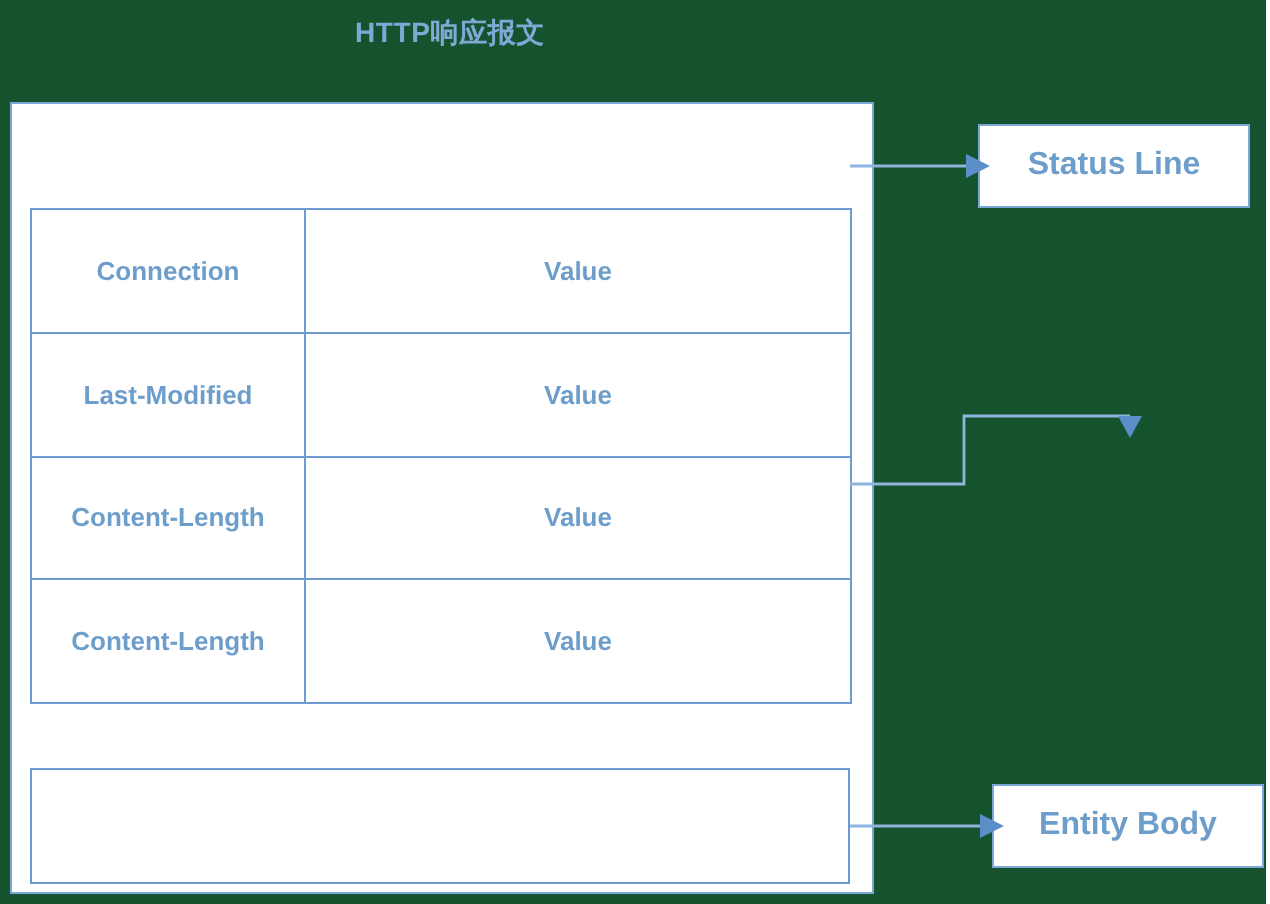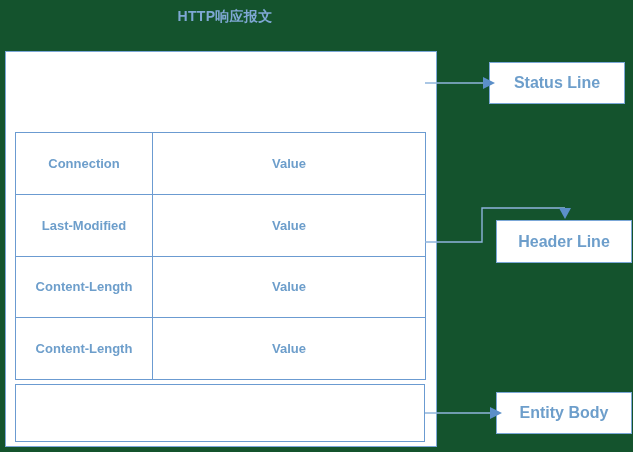--- a/index.html
+++ b/index.html
@@ -70,21 +70,21 @@
   .sl-version  { left: 0px;   width: 105px; }
   .sl-gap1     { left: 105px; width: 27px;  }
   .sl-code     { left: 132px; width: 145px; }
   .sl-gap2     { left: 277px; width: 28px;  }
   .sl-phrase   { left: 305px; width: 105px; }
 
   
   .header-table {
     position: absolute;
     left: 15px;
-    top: 132px;
+    top: 104px;
     width: 410px;
     height: 248px;
     border-collapse: collapse;
     table-layout: fixed;
     background: #ffffff;
   }
   .header-table td {
     border: 1px solid #6b9bd1;
     height: 41px;
     font-size: 13px;
@@ -167,21 +167,20 @@
       <tr>
         <td>Content-Length</td>
         <td>Value</td>
       </tr>
     </tbody>
   </table>
 
   <div class="entity-box"></div>
 
   <div class="callout callout-status">Status Line</div>
-  <div class="callout callout-header">Header Line</div>
   <div class="callout callout-entity">Entity Body</div>
 
   <svg class="connectors" viewBox="0 0 635 452">
 
     <g>
       <line x1="425" y1="83" x2="483" y2="83" stroke="#8fb4dd" stroke-width="1.4"></line>
       <polygon points="483,77 495,83 483,89" fill="#5b8fc9"></polygon>
     </g>
 
     <g>

